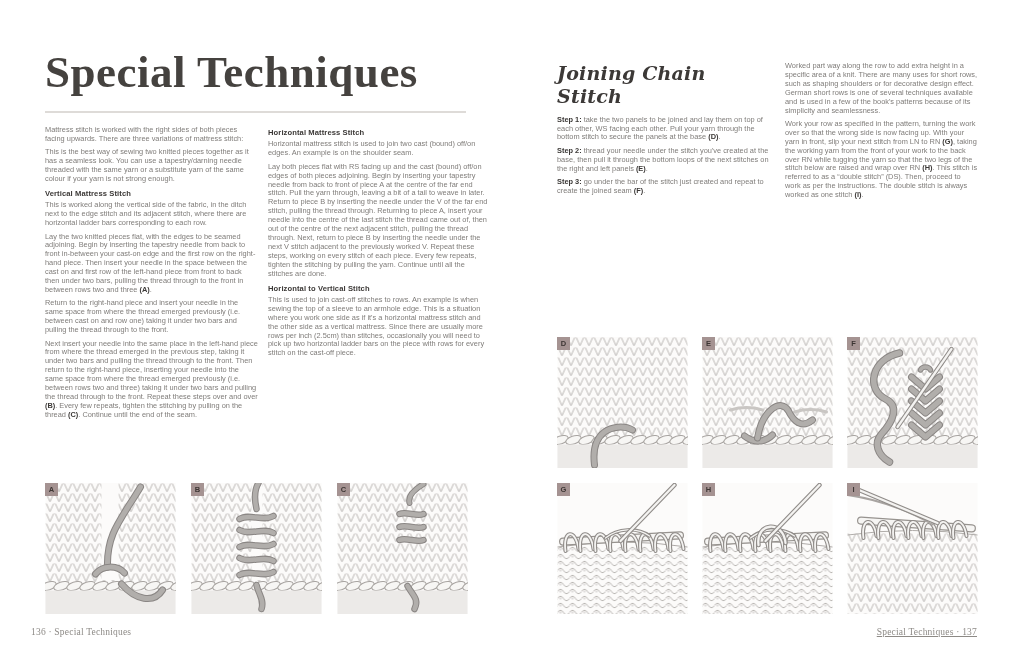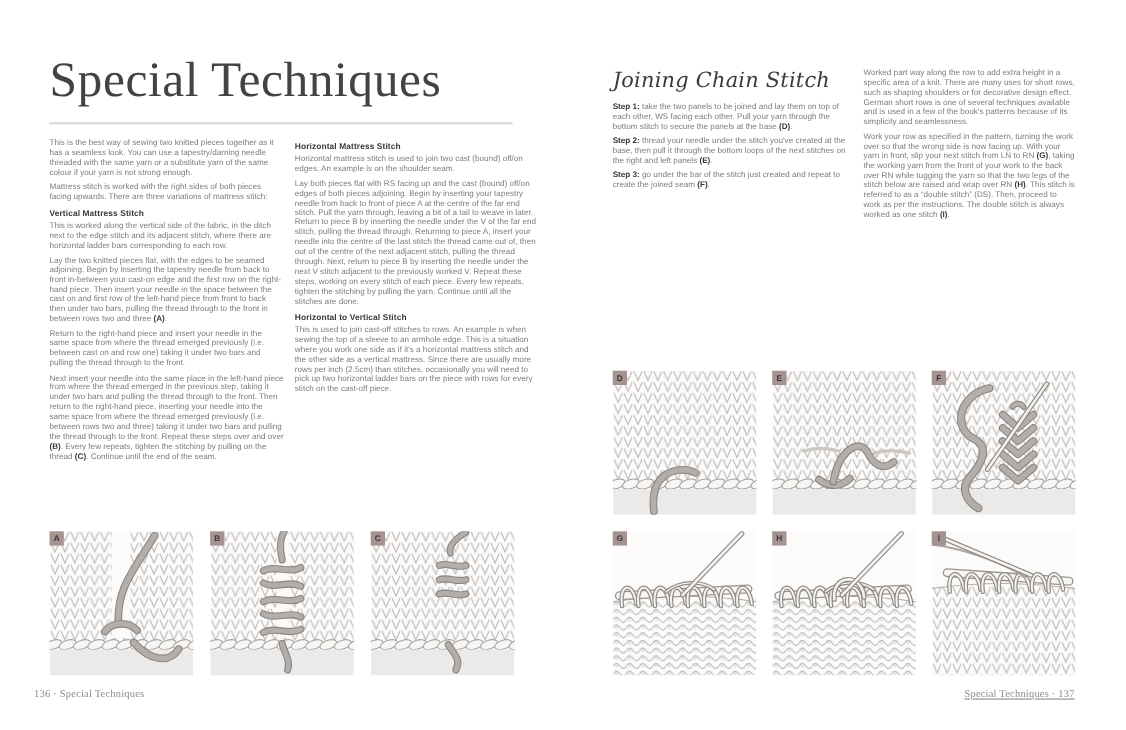--- a/index.html
+++ b/index.html
@@ -1,45 +1,45 @@
 <!DOCTYPE html>
 <html><head>
 <meta charset="utf-8">
 <style>
   html,body{margin:0;padding:0;background:#ffffff;}
   #spread{position:relative;width:1024px;height:664px;background:#ffffff;overflow:hidden;font-family:"Liberation Sans",sans-serif;}
-  .page-title{position:absolute;left:45px;top:48px;font-family:"Liberation Serif",serif;font-weight:400;font-size:45px;color:#45423f;letter-spacing:0.5px;margin:0;line-height:1.1;}
+  .page-title{position:absolute;left:45px;top:48px;font-family:"Liberation Serif",serif;font-weight:700;font-size:45px;color:#45423f;letter-spacing:0.5px;margin:0;line-height:1.1;}
   .rule{position:absolute;left:45px;top:111px;width:421px;height:2px;background:#dedbd8;}
   .col{position:absolute;font-size:7.4px;line-height:8.9px;color:#7f7c79;}
   #col1{left:45px;top:126px;width:213px;}
   #col2{left:268px;top:129px;width:220px;}
   #col3{left:557px;top:62px;width:216px;}
   #col4{left:785px;top:62px;width:193px;}
-  .script-head{font-family:"DejaVu Serif",serif;font-style:italic;font-size:19px;font-weight:400;color:#3c3937;margin:0 0 8px 0;letter-spacing:0.2px;line-height:1.2;}
+  .script-head{font-family:"DejaVu Serif",serif;font-style:italic;font-size:19px;font-weight:700;color:#3c3937;margin:0 0 8px 0;letter-spacing:0.2px;line-height:1.2;}
   .col p{margin:0 0 4.5px 0;}
   .col h4{margin:6px 0 2.5px 0;font-size:7.6px;color:#3b3836;letter-spacing:0.1px;}
   .col strong{color:#3b3836;font-weight:bold;}
   .fig{position:absolute;width:131px;height:131px;}
   .fig svg{display:block;}
   .fig-label{position:absolute;left:0;top:0;width:13px;height:13px;background:#a59392;color:#3c3533;font-size:7.5px;font-weight:bold;display:flex;align-items:center;justify-content:center;}
   .footer{position:absolute;top:627px;font-family:"Liberation Serif",serif;font-size:9.5px;color:#8d8a86;letter-spacing:0.2px;}
   #footer-left{left:31px;}
   #footer-right{right:47px;text-align:right;text-decoration:underline;}
 </style>
 </head>
 <body>
 
 <div id="spread">
 
   <h1 class="page-title">Special Techniques</h1>
   <div class="rule"></div>
 
   <div id="col1" class="col">
+    <p>Mattress stitch is worked with the right sides of both pieces facing upwards. There are three variations of mattress stitch:</p>
     <p>This is the best way of sewing two knitted pieces together as it has a seamless look. You can use a tapestry/darning needle threaded with the same yarn or a substitute yarn of the same colour if your yarn is not strong enough.</p>
-    <p>Mattress stitch is worked with the right sides of both pieces facing upwards. There are three variations of mattress stitch:</p>
     <h4>Vertical Mattress Stitch</h4>
     <p>This is worked along the vertical side of the fabric, in the ditch next to the edge stitch and its adjacent stitch, where there are horizontal ladder bars corresponding to each row.</p>
     <p><span>Lay the two knitted pieces flat, with the edges to be seamed adjoining. Begin by inserting the tapestry needle from back to front in-between your cast-on edge and the first row on the right-hand piece. Then insert your needle in the space between the cast on and first row of the left-hand piece from front to back then under two bars, pulling the thread through to the front in between rows two and three </span><strong>(A)</strong><span>.</span></p>
     <p>Return to the right-hand piece and insert your needle in the same space from where the thread emerged previously (i.e. between cast on and row one) taking it under two bars and pulling the thread through to the front.</p>
     <p><span>Next insert your needle into the same place in the left-hand piece from where the thread emerged in the previous step, taking it under two bars and pulling the thread through to the front. Then return to the right-hand piece, inserting your needle into the same space from where the thread emerged previously (i.e. between rows two and three) taking it under two bars and pulling the thread through to the front. Repeat these steps over and over </span><strong>(B)</strong><span>. Every few repeats, tighten the stitching by pulling on the thread </span><strong>(C)</strong><span>. Continue until the end of the seam.</span></p>
   </div>
 
   <div id="col2" class="col">
     <h4 style="margin-top:0">Horizontal Mattress Stitch</h4>
     <p>Horizontal mattress stitch is used to join two cast (bound) off/on edges. An example is on the shoulder seam.</p>

